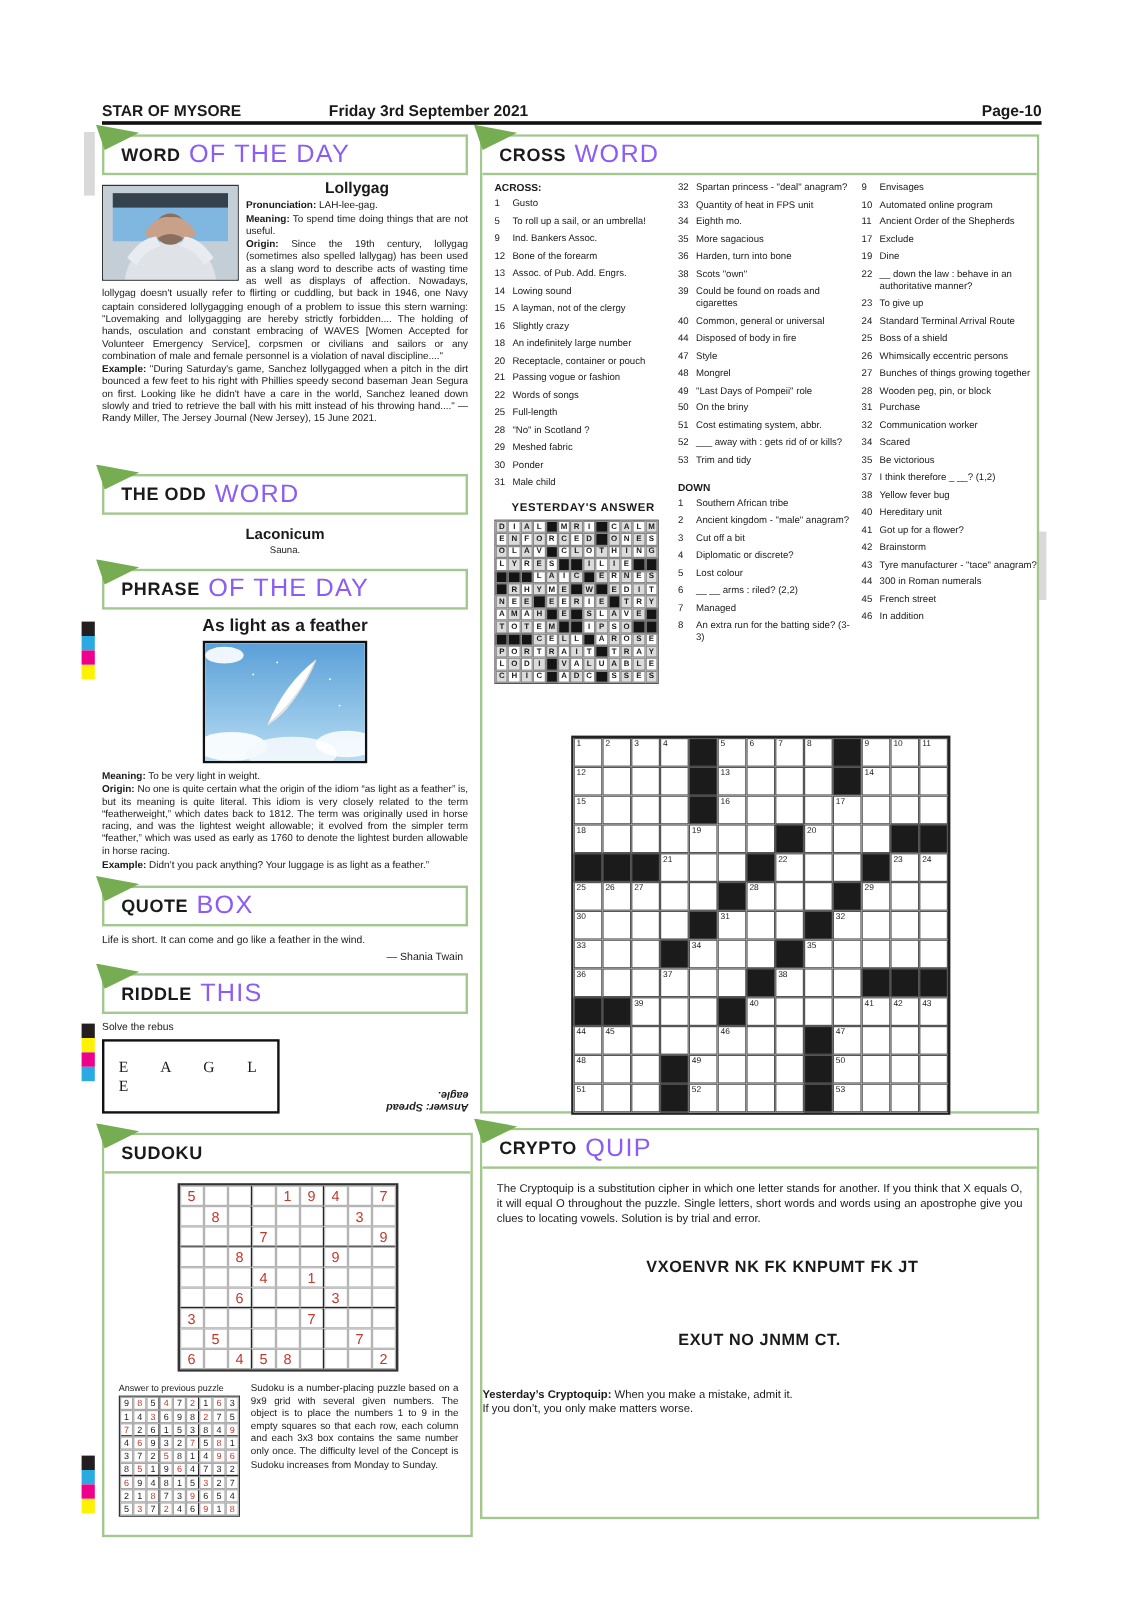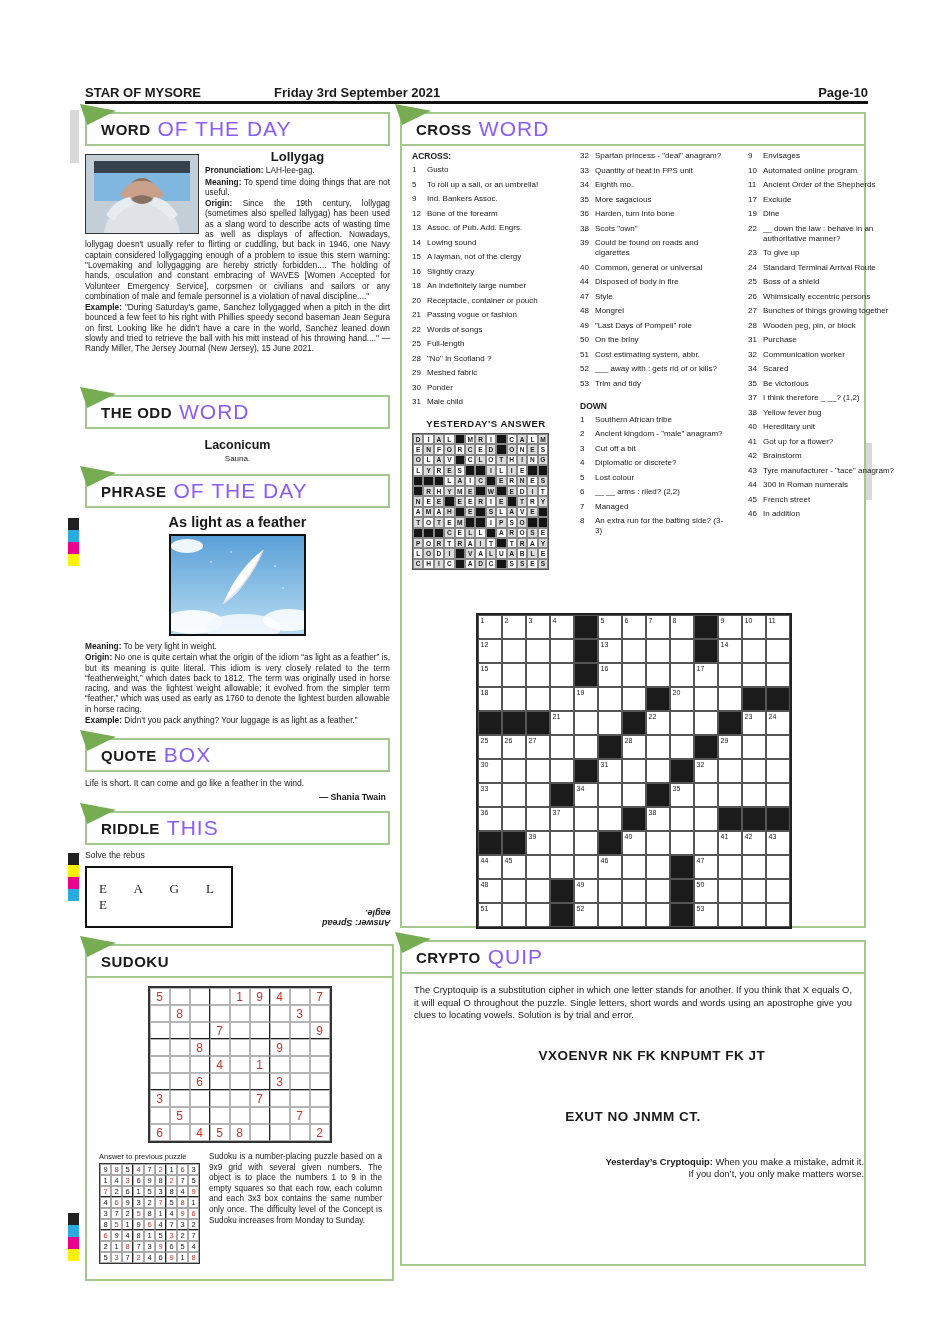--- a/index.html
+++ b/index.html
@@ -31,32 +31,32 @@
   .word-title{font-weight:bold;font-size:13px;text-align:center;margin:6px 0 3px 0;}
 
   #word-photo{float:left;width:112px;height:78px;border:1px solid #333;margin:2px 6px 3px 0;}
   #feather-photo{display:block;margin:4px auto 5px auto;border:2px solid #111;width:133px;height:98px;}
 
   .odd-word{font-weight:bold;font-size:12.5px;text-align:center;margin-top:9px;}
   .odd-def{font-size:8px;text-align:center;margin-top:2px;}
   .phrase-title{font-weight:bold;font-size:14.5px;text-align:center;margin:6px 0 2px 0;}
 
   .quote-line{font-size:8.6px;margin-top:6px;}
-  .quote-author{font-size:8.8px;font-weight:bold;text-align:right;margin-top:4px;padding-right:4px;}
+  .quote-author{font-size:8.8px;font-weight:normal;text-align:right;margin-top:4px;padding-right:4px;}
 
   .riddle-instr{font-size:8.6px;margin-top:5px;}
   #rebus-row{display:flex;margin-top:6px;}
   #rebus-box{width:136px;height:58px;border:2.5px solid #111;display:flex;align-items:center;justify-content:center;
              font-family:"Liberation Serif",serif;font-size:13px;letter-spacing:12px;padding-left:12px;}
   #rebus-answer{margin-left:64px;transform:rotate(180deg);font-style:italic;font-weight:bold;font-size:9px;}
 
   
   #crossword-sec{left:400px;top:112px;width:462px;height:812px;}
   #cw-content{padding:5px 8px 0 10px;}
-  #cw-cols{display:flex;gap:20px;height:452px;}
+  #cw-cols{display:flex;gap:5px;height:452px;}
   .cw-col{width:148px;flex:0 0 148px;}
   .clue-head{font-weight:bold;font-size:8.5px;margin-bottom:4px;}
   .clue{display:flex;font-size:8px;line-height:10px;margin-bottom:4.5px;}
   .clue .cn{width:15px;flex:0 0 15px;}
   .clue .ct{flex:1;}
   .down-block{margin-top:12px;}
 
   #yans{margin-top:11px;}
   #yans-label{font-weight:bold;font-size:9.5px;text-align:center;letter-spacing:.5px;margin-bottom:4px;}
   #yans-grid{display:grid;grid-template-columns:repeat(13,10.4px);grid-auto-rows:10.4px;border:1px solid #555;width:135.2px;}
@@ -87,21 +87,21 @@
   .mi-b{border-bottom:1.2px solid #222;}
   #sudoku-desc{flex:1;font-size:8.2px;line-height:10.6px;text-align:justify;}
 
   
   #crypto-sec{left:400px;top:940px;width:462px;height:322px;}
   #crypto-intro{font-size:9.4px;line-height:12.6px;text-align:justify;padding:10px 12px 0 12px;}
   .crypto-line{font-weight:bold;font-size:13.5px;text-align:center;letter-spacing:.5px;white-space:pre;}
   #crypto-line1{margin-top:26px;margin-left:38px;}
   #crypto-line2{margin-top:46px;}
   #crypto-clue{margin-top:44px;font-size:12.5px;}
-  #crypto-yest{margin-top:32px;font-size:9.4px;line-height:12.5px;text-align:right;}
+  #crypto-yest{margin-top:32px;font-size:9.4px;line-height:12.5px;text-align:left;}
   #crypto-yest b{font-weight:bold;}
 
   
   .reg{width:11px;height:12px;}
   .graybar{background:#d9d9d9;}
 </style>
 </head>
 <body>
 
 <div class="abs" id="pagehead">

